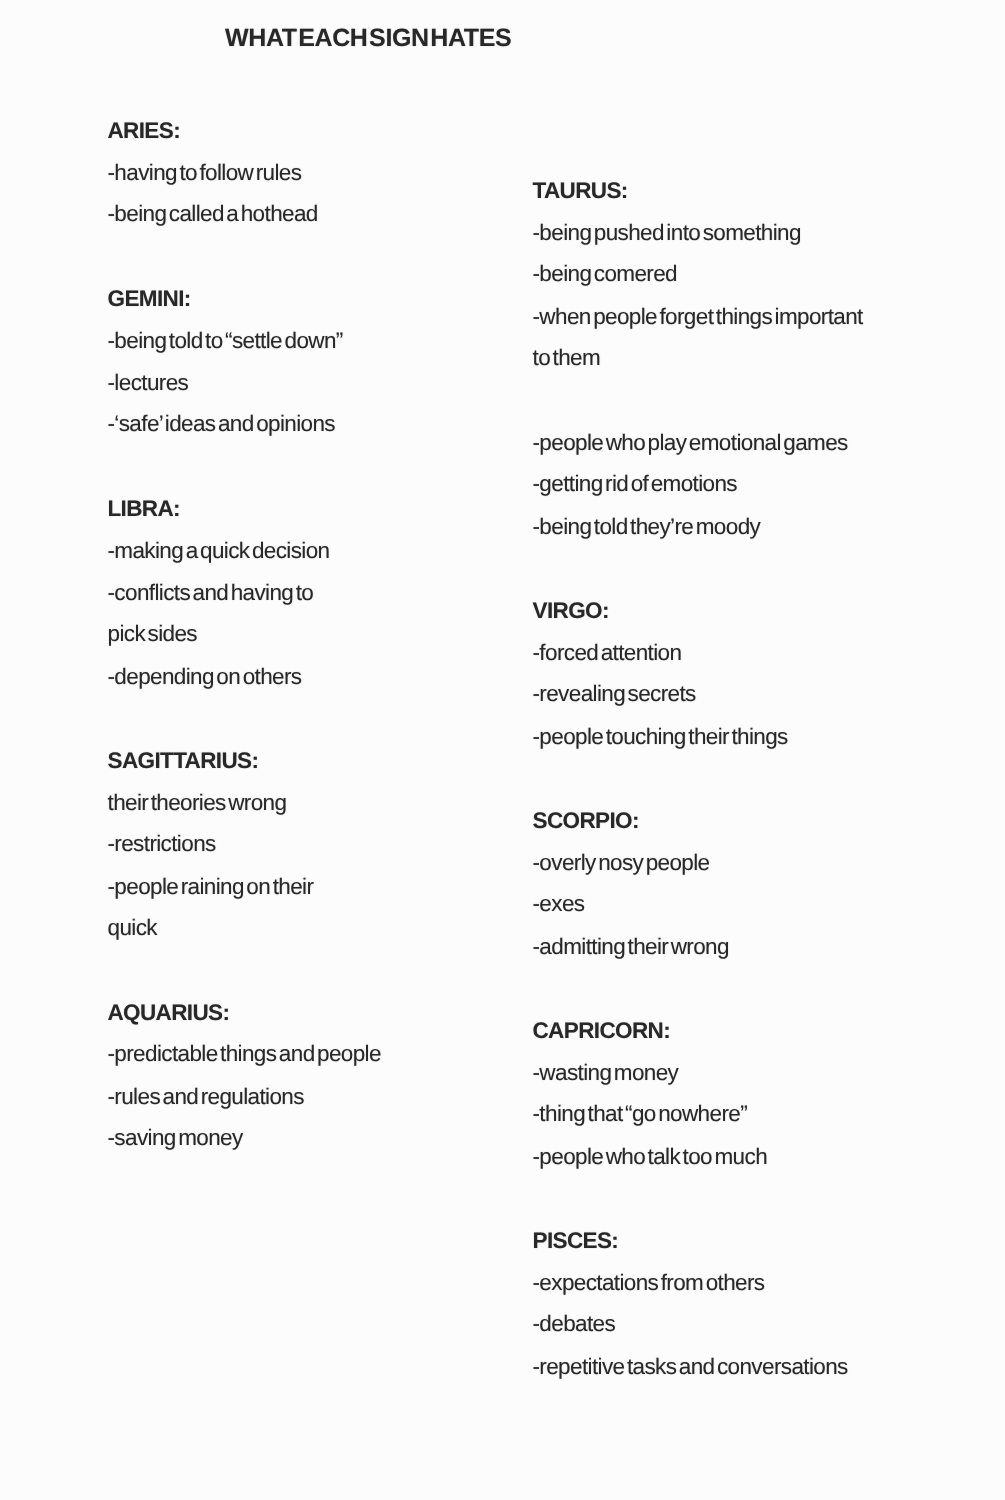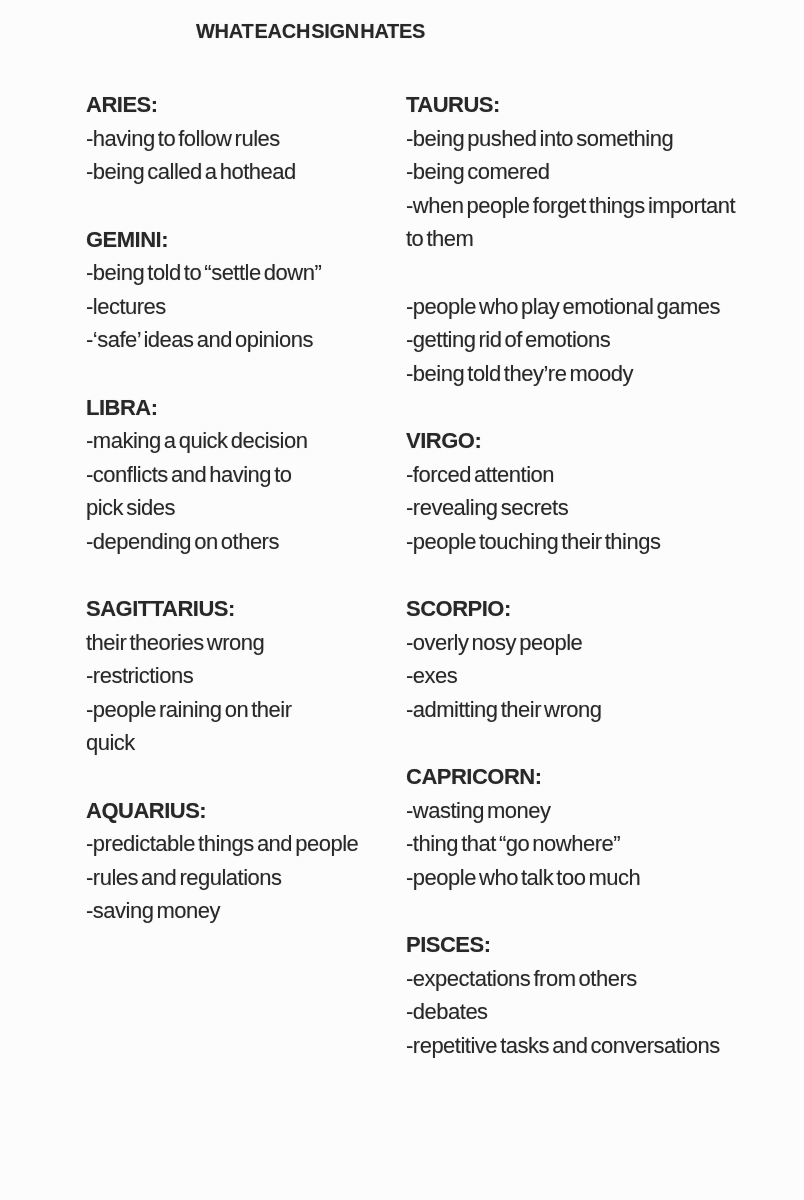--- a/index.html
+++ b/index.html
@@ -12,43 +12,43 @@
     width: 804px;
     height: 1200px;
     overflow: hidden;
     background: var(--bg, #fcfcfc);
     font-family: "Liberation Sans", sans-serif;
     color: var(--text, #282828);
   }
   .title {
     position: absolute;
     top: 20px;
-    left: 196px;
+    left: 180px;
     font-size: 20px;
     font-weight: bold;
     letter-spacing: -0.3px;
     word-spacing: -4px;
     color: var(--text, #1f1f1f);
     text-shadow: 0 0 1px rgba(40,40,40,0.35);
     white-space: nowrap;
   }
   .col {
     position: absolute;
     top: 88px;
   }
   .col-left  { left: 86px;  }
-  .col-right { left: 406px; }
+  .col-right { left: 426px; margin-top: 48px; }
   .sign-section {
     margin: 0 0 34px 0;
   }
   
   .col-left .sign-section:nth-child(6) { margin-top: 7px; }
   .sign-heading,
   .sign-line {
-    font-size: 22px;
+    font-size: 18px;
     line-height: 33.5px;
     white-space: nowrap;
     letter-spacing: -0.5px;
     word-spacing: -2.5px;
     text-shadow: 0 0 1px rgba(40,40,40,0.3);
   }
   .sign-heading {
     font-weight: bold;
   }
 </style>

